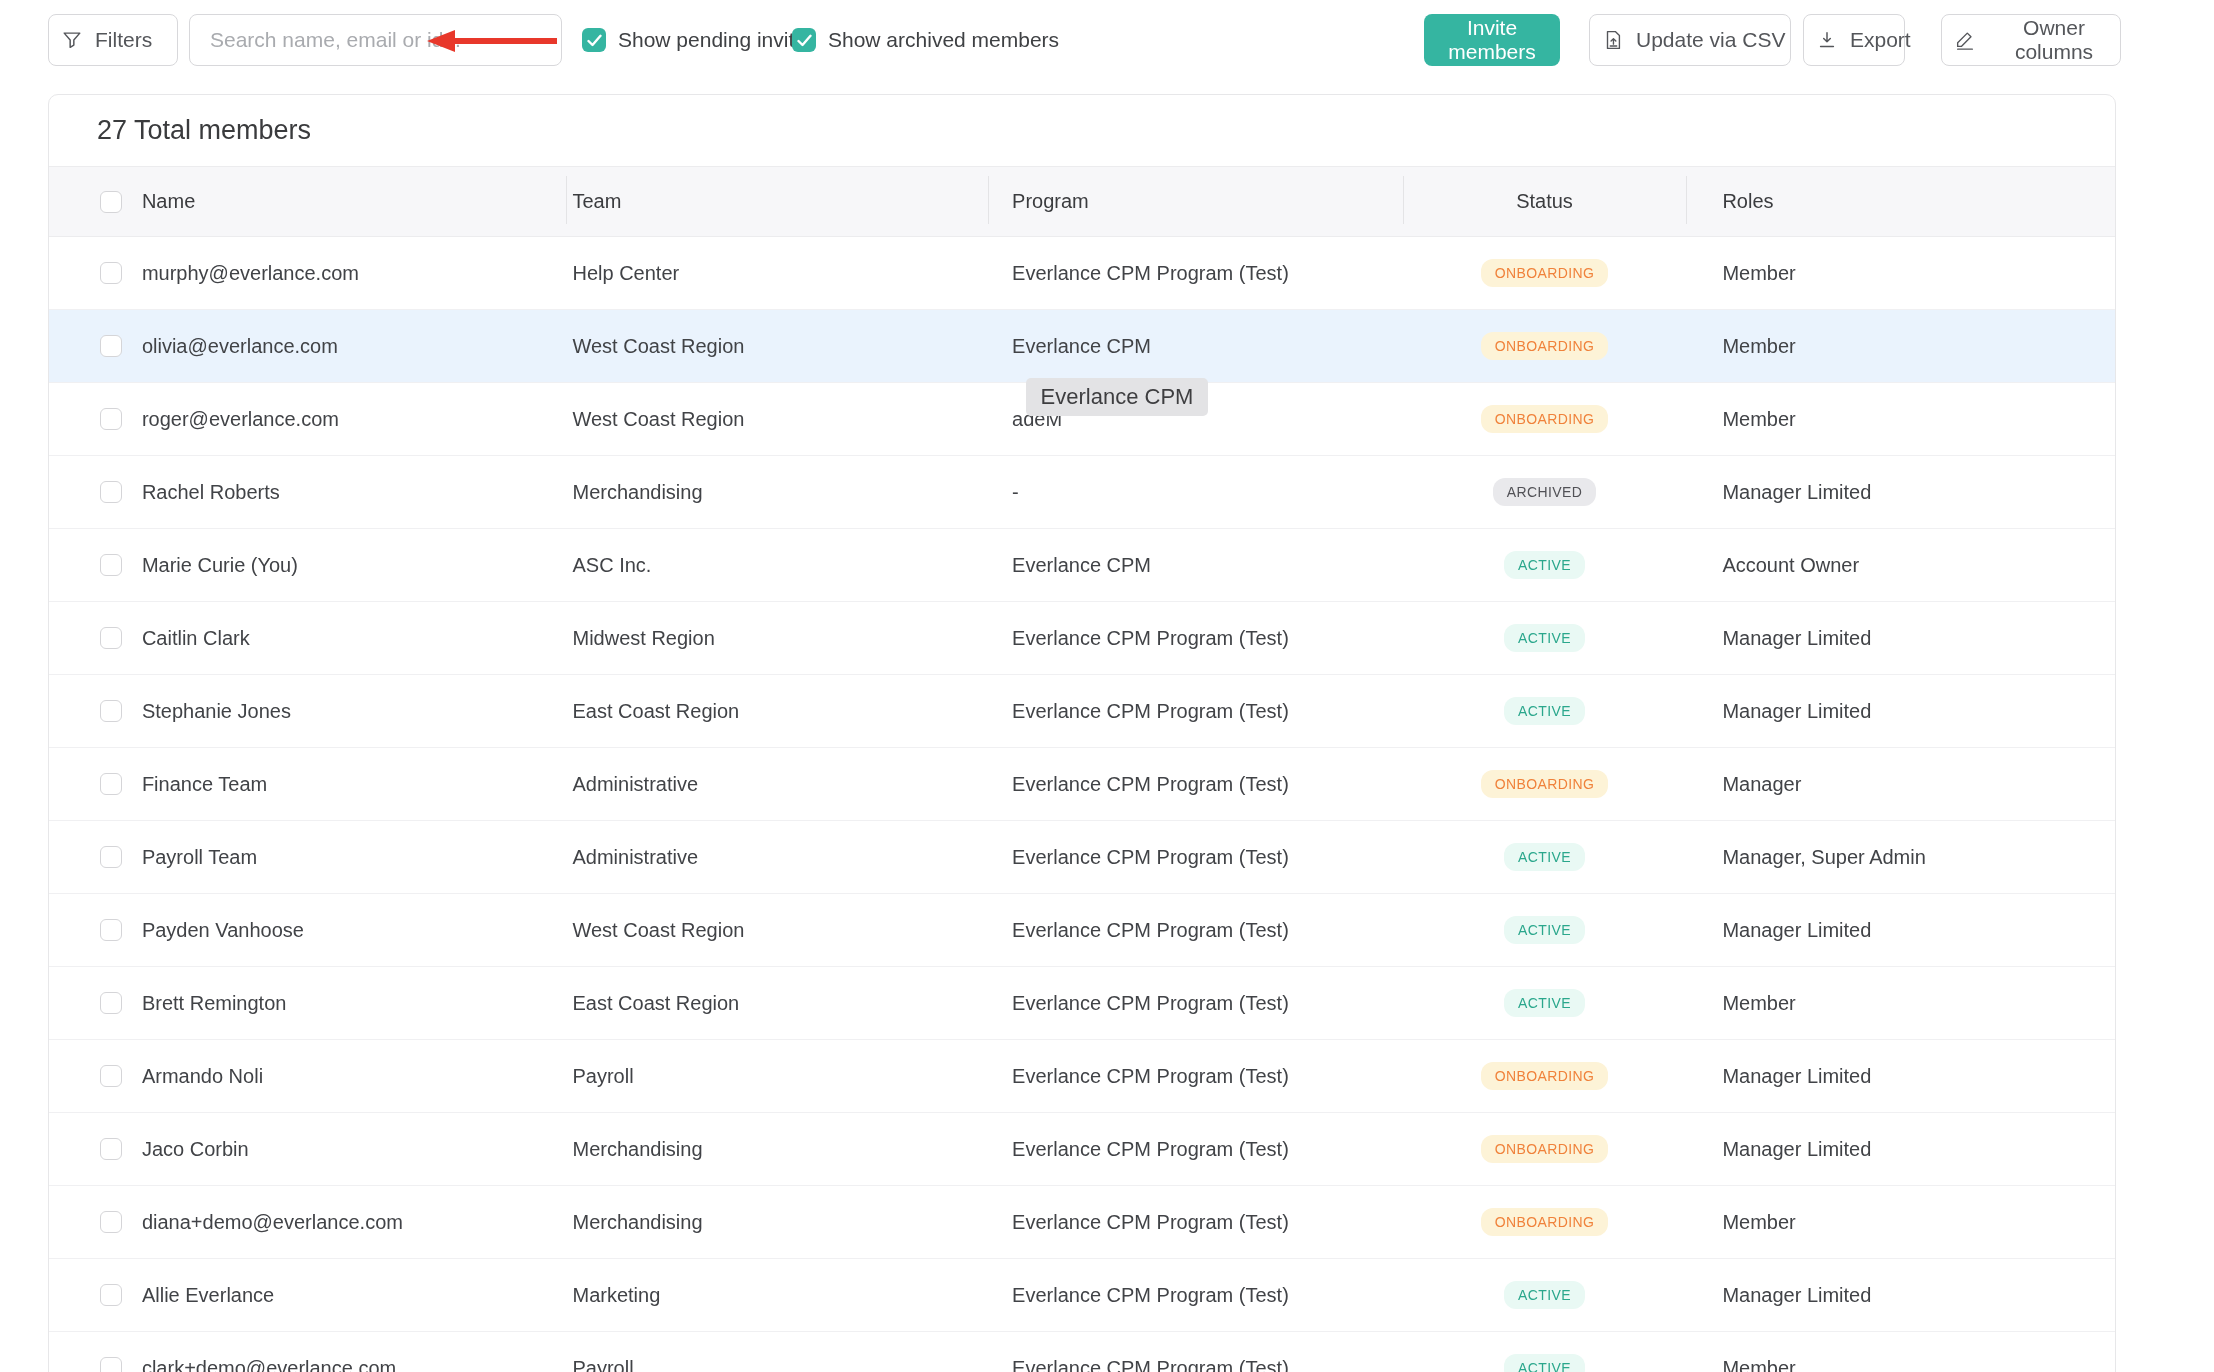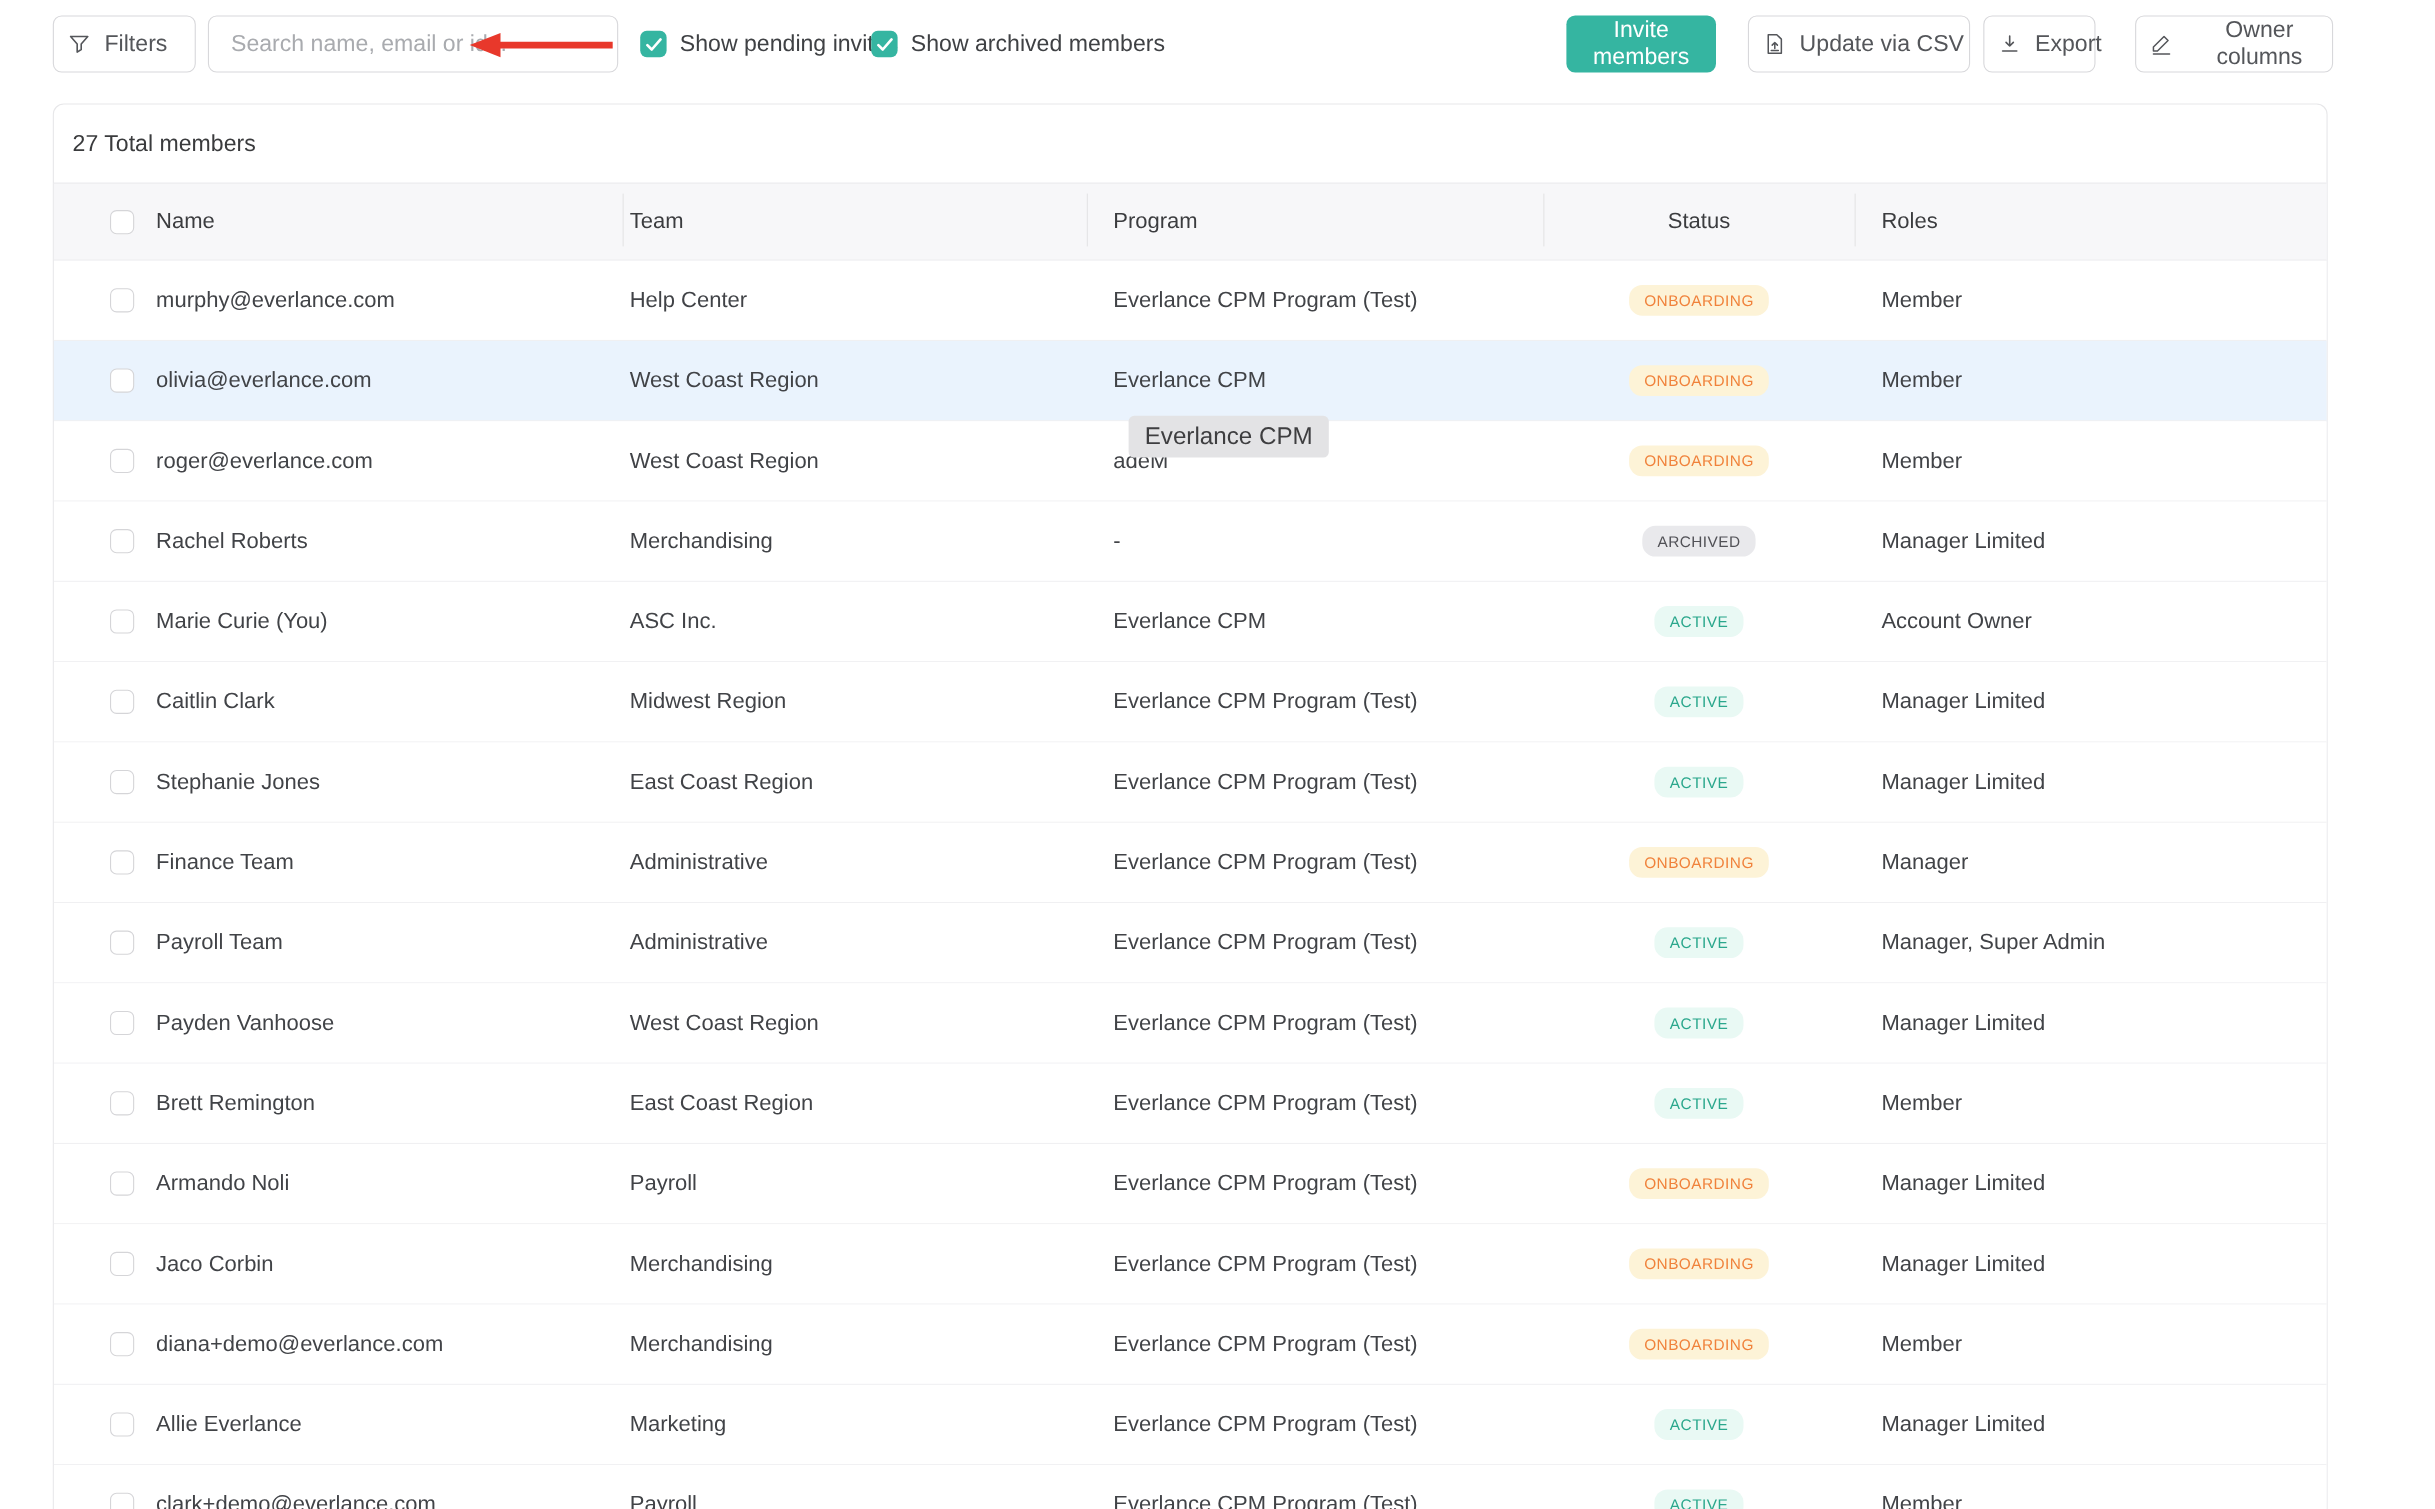--- a/index.html
+++ b/index.html
@@ -37,21 +37,21 @@
   .export-btn{ left:1803px; width:102px; }
   .editcols-btn{ left:1941px; width:180px; }
   .btn-icon{ width:22px; height:22px; flex:0 0 auto; }
 
   
   .card{
     position:absolute; left:48px; top:94px; width:2068px; height:1400px;
     background:#fff; border:1px solid #e7e7e9; border-radius:10px;
   }
   .card-header{ position:relative; height:71px; display:flex; align-items:center; }
-  .total-members{ margin-left:17px; font-size:21px; color:#3a3b3d; }
+  .total-members{ margin-left:48px; font-size:27px; color:#3a3b3d; }
   .notice{ position:absolute; right:24px; top:0; height:71px; display:flex; align-items:center; gap:14px; }
   .notice-dot{ width:14px; height:14px; border-radius:50%; background:#e23a50; }
   .notice-text{ font-size:20px; color:#3f4043; }
 
   
   .thead{
     height:71px; background:#f7f7f9; border-top:1px solid #ececee;
     border-bottom:1px solid #ececee; display:flex; align-items:center;
     font-size:20px; color:#3b3c3f;
   }
@@ -62,21 +62,21 @@
   .row.highlight{ background:#eaf3fd; }
   .c-check{ width:89px; display:flex; justify-content:flex-end; }
   .c-check .box{
     width:22px; height:22px; border:1px solid #d5d5d8; border-radius:6px;
     background:#fff; margin-right:16px; cursor:pointer;
   }
   .c-name{ width:429px; padding-left:4px; }
   .c-team{ width:422px; padding-left:6px; position:relative; }
   .c-program{ width:415px; padding-left:24px; position:relative; }
   .c-status{ width:284px; text-align:center; position:relative; }
-  .c-roles{ width:429px; padding-left:24px; position:relative; }
+  .c-roles{ width:429px; padding-left:36px; position:relative; }
   .thead .vline::before{
     content:""; position:absolute; left:0; top:-14px; width:1px; height:48px; background:#e4e4e6;
   }
   .badge{
     display:inline-block; padding:6px 14px; border-radius:12px; font-size:14px;
     letter-spacing:.4px; white-space:nowrap;
   }
   .badge.onboarding{ background:#fdf3d7; color:#f0823b; }
   .badge.active{ background:#e9f9f4; color:#2aa78c; }
   .badge.archived{ background:#e9e9ec; color:#515156; }

